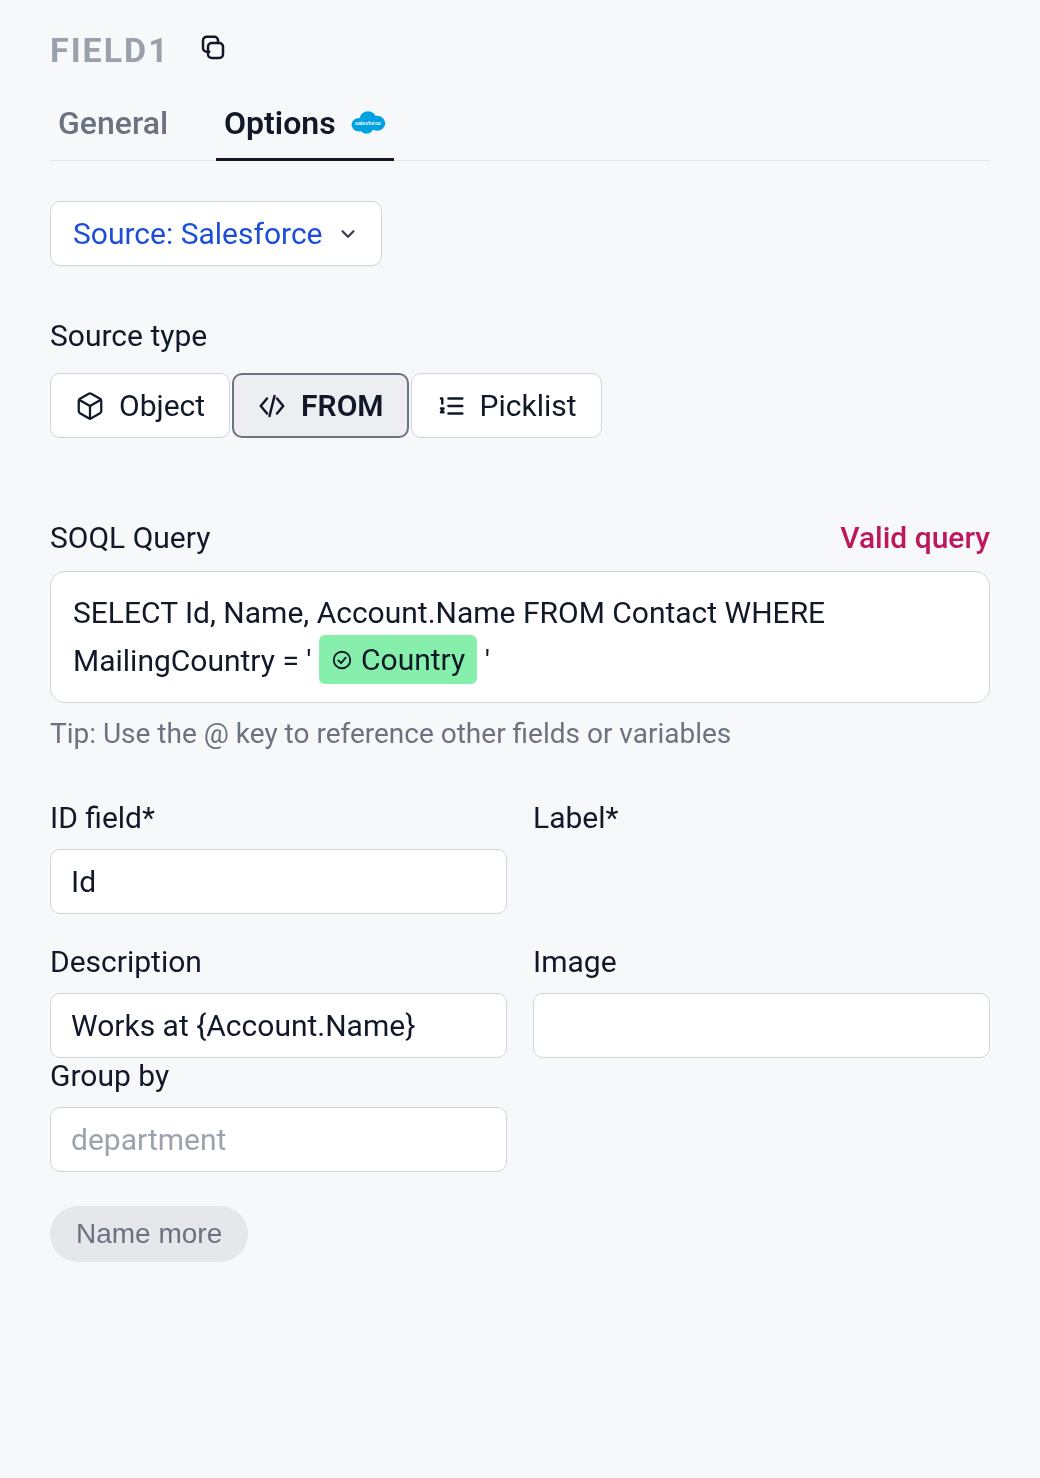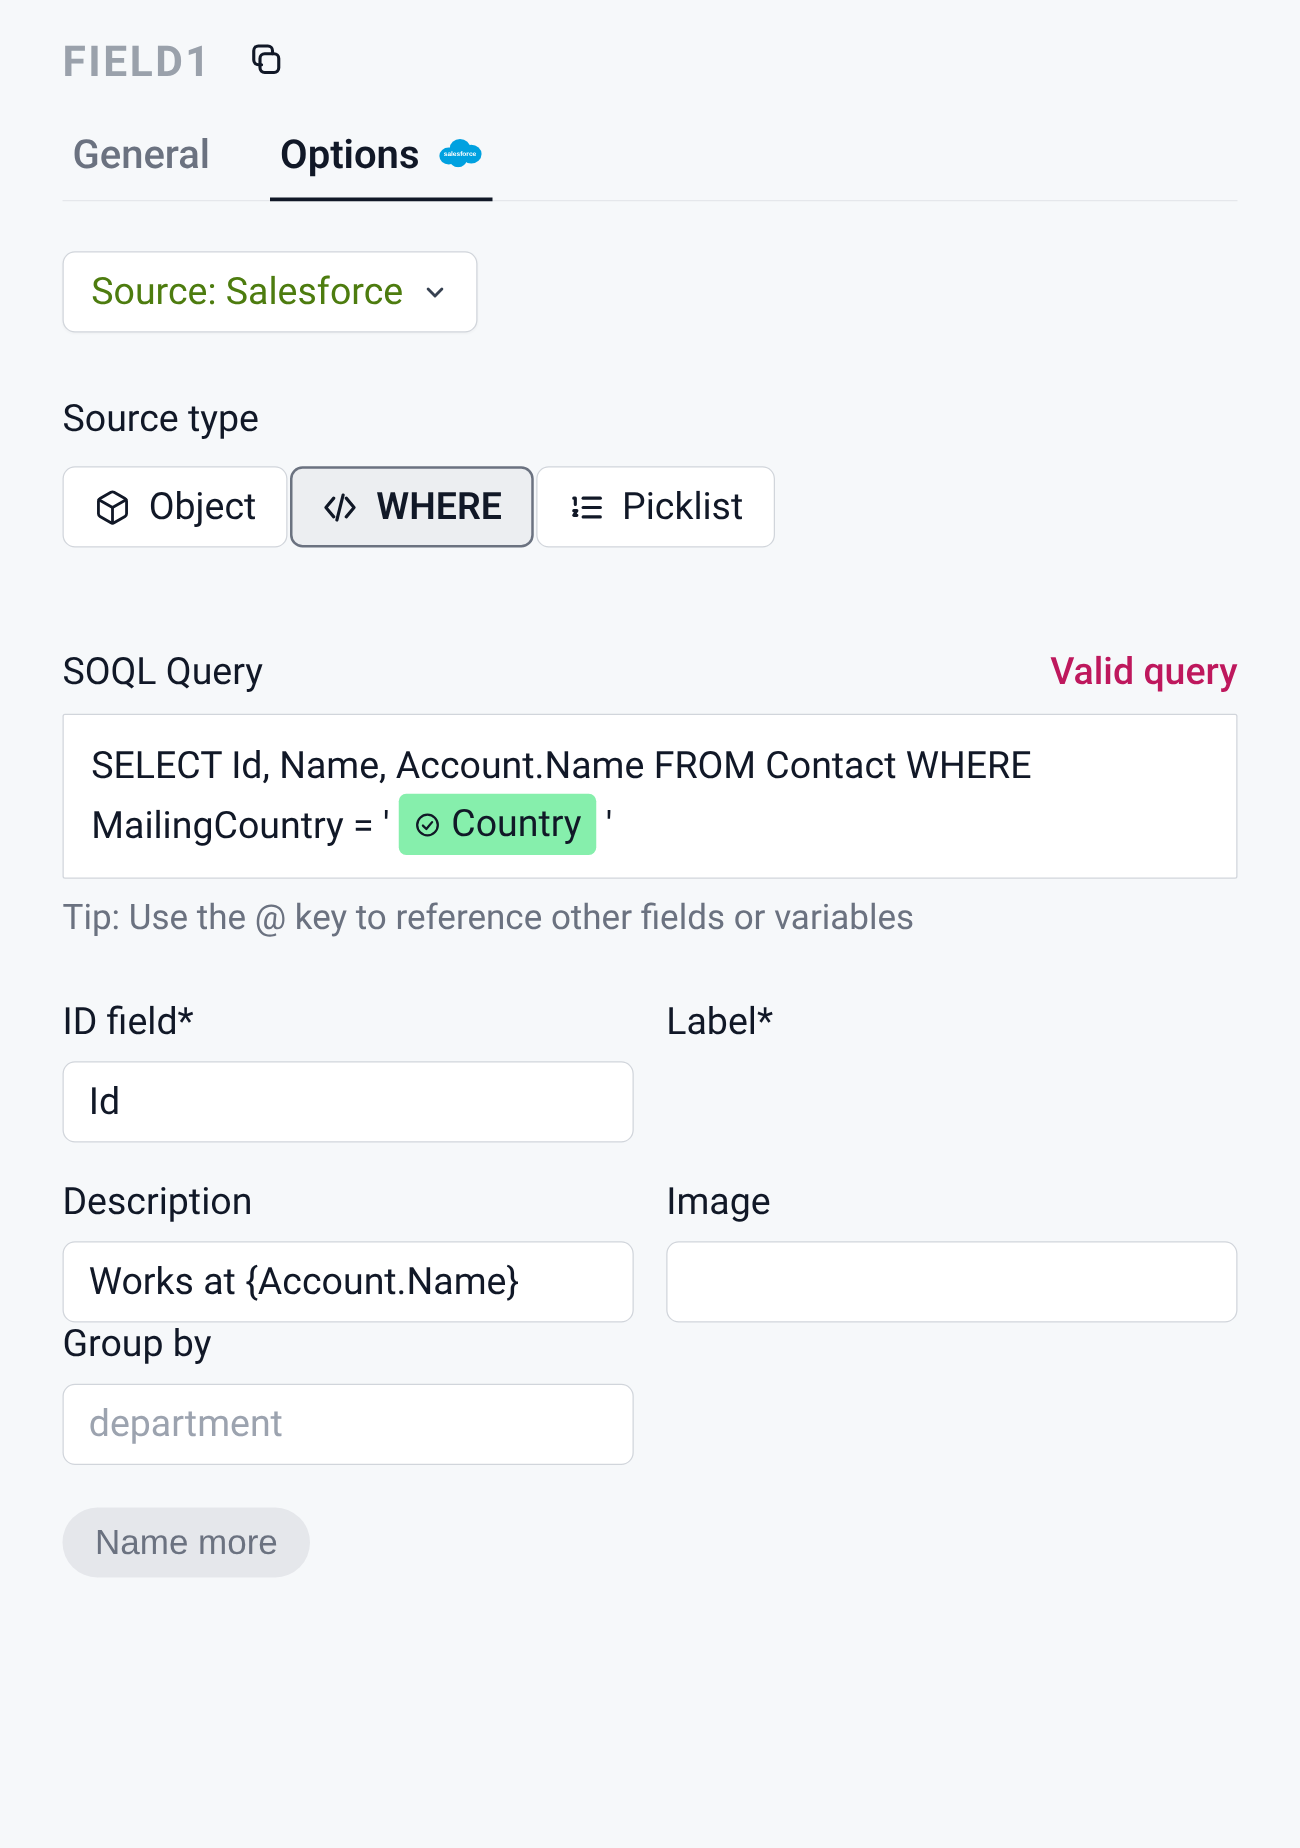--- a/index.html
+++ b/index.html
@@ -64,21 +64,21 @@
   }
   .source-select {
     display: inline-flex;
     align-items: center;
     gap: 14px;
     background: #ffffff;
     border: 1px solid #d1d5db;
     border-radius: 10px;
     padding: 14px 22px;
     font-size: 30px;
-    color: #4d7c0f;
+    color: #1d4ed8;
     cursor: pointer;
     box-shadow: 0 1px 2px rgba(0,0,0,0.03);
     margin-bottom: 52px;
   }
   .chevron {
     width: 22px;
     height: 22px;
     color: #374151;
   }
   .section-label {
@@ -123,21 +123,21 @@
   }
   .valid-text {
     color: #be185d;
     font-size: 30px;
     font-weight: 500;
     margin-top: 28px;
   }
   .query-box {
     background: #ffffff;
     border: 1px solid #d1d5db;
-    border-radius: 2px;
+    border-radius: 15px;
     padding: 18px 22px;
     font-size: 30px;
     line-height: 1.5;
     color: #111827;
     margin-bottom: 14px;
   }
   .token {
     display: inline-flex;
     align-items: center;
     gap: 8px;
@@ -246,21 +246,21 @@
         <line x1="12" y1="22" x2="12" y2="12"></line>
       </svg>
       <span>Object</span>
     </div>
     <div class="seg-btn selected">
       <svg class="seg-icon" viewBox="0 0 24 24" fill="none" stroke="currentColor" stroke-width="2" stroke-linecap="round" stroke-linejoin="round">
         <polyline points="8 6 3 12 8 18"></polyline>
         <polyline points="16 6 21 12 16 18"></polyline>
         <line x1="14" y1="4" x2="10" y2="20"></line>
       </svg>
-      <span>WHERE</span>
+      <span>FROM</span>
     </div>
     <div class="seg-btn">
       <svg class="seg-icon" viewBox="0 0 24 24" fill="none" stroke="currentColor" stroke-width="2" stroke-linecap="round" stroke-linejoin="round">
         <line x1="10" y1="6" x2="21" y2="6"></line>
         <line x1="10" y1="12" x2="21" y2="12"></line>
         <line x1="10" y1="18" x2="21" y2="18"></line>
         <path d="M4 6h1v4"></path>
         <path d="M4 14h2l-2 3h2"></path>
       </svg>
       <span>Picklist</span>

